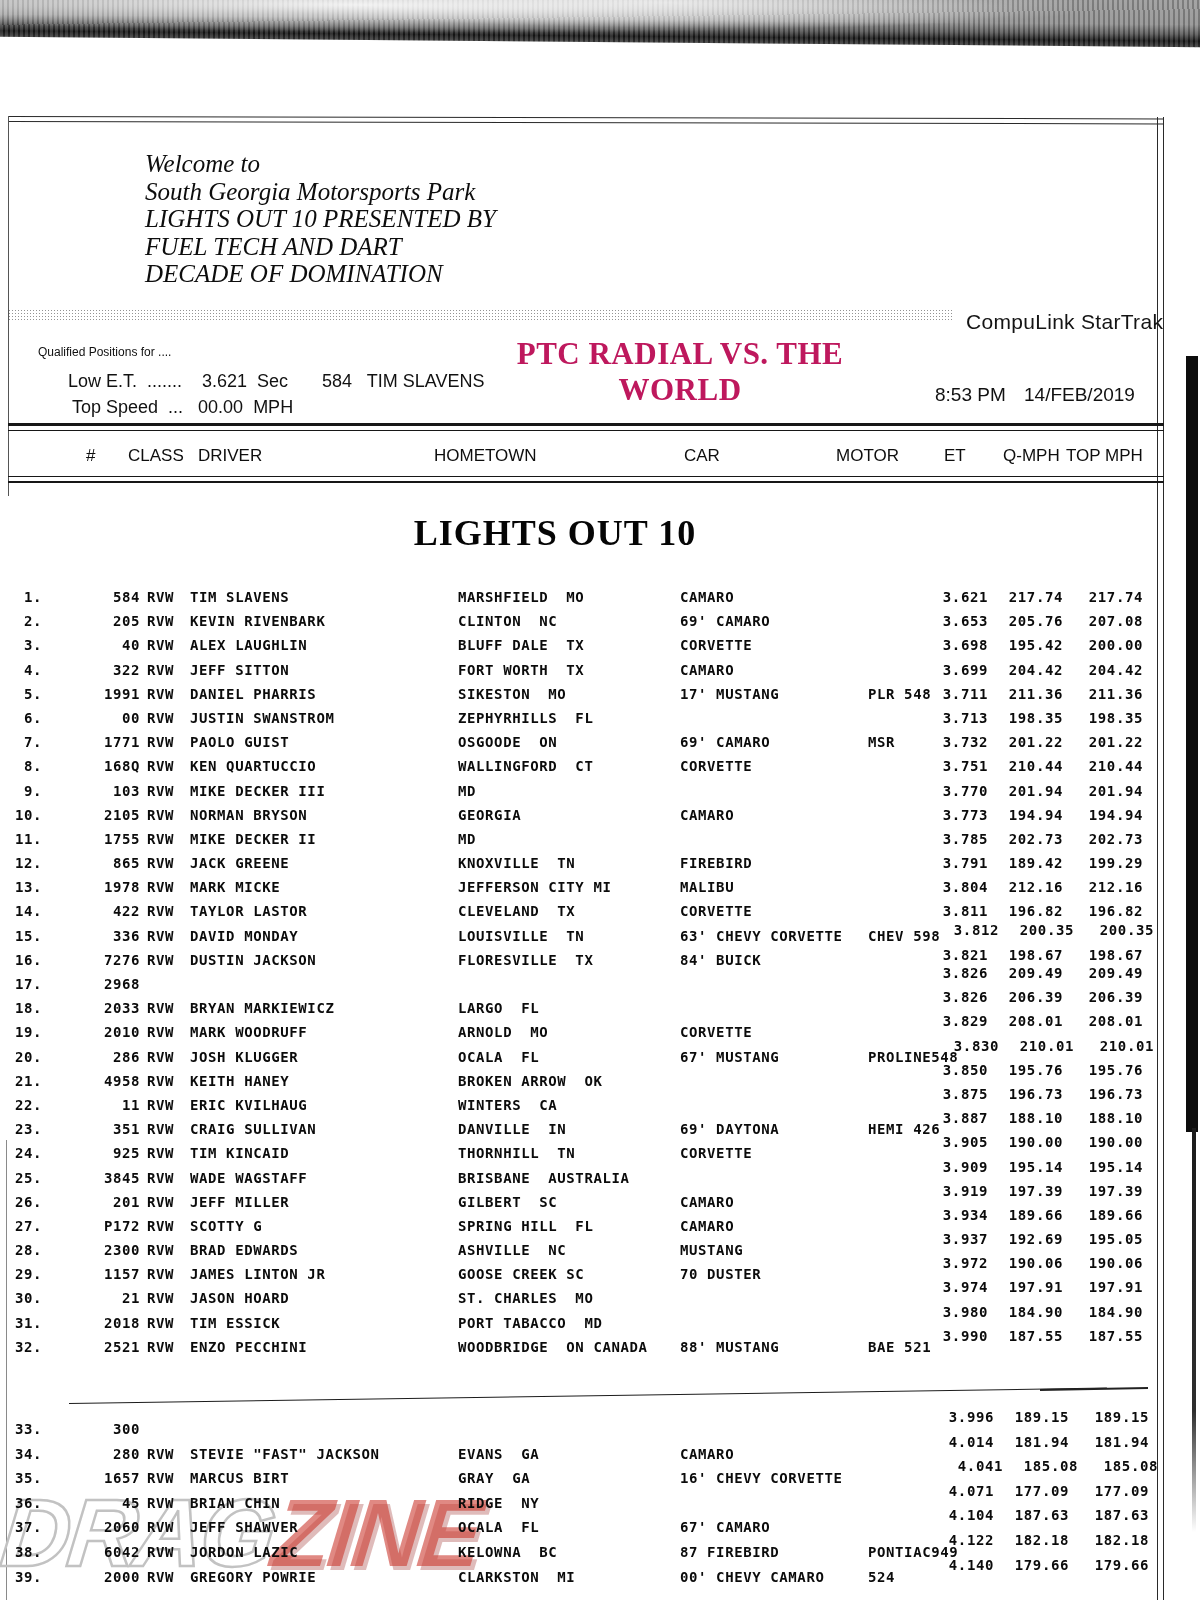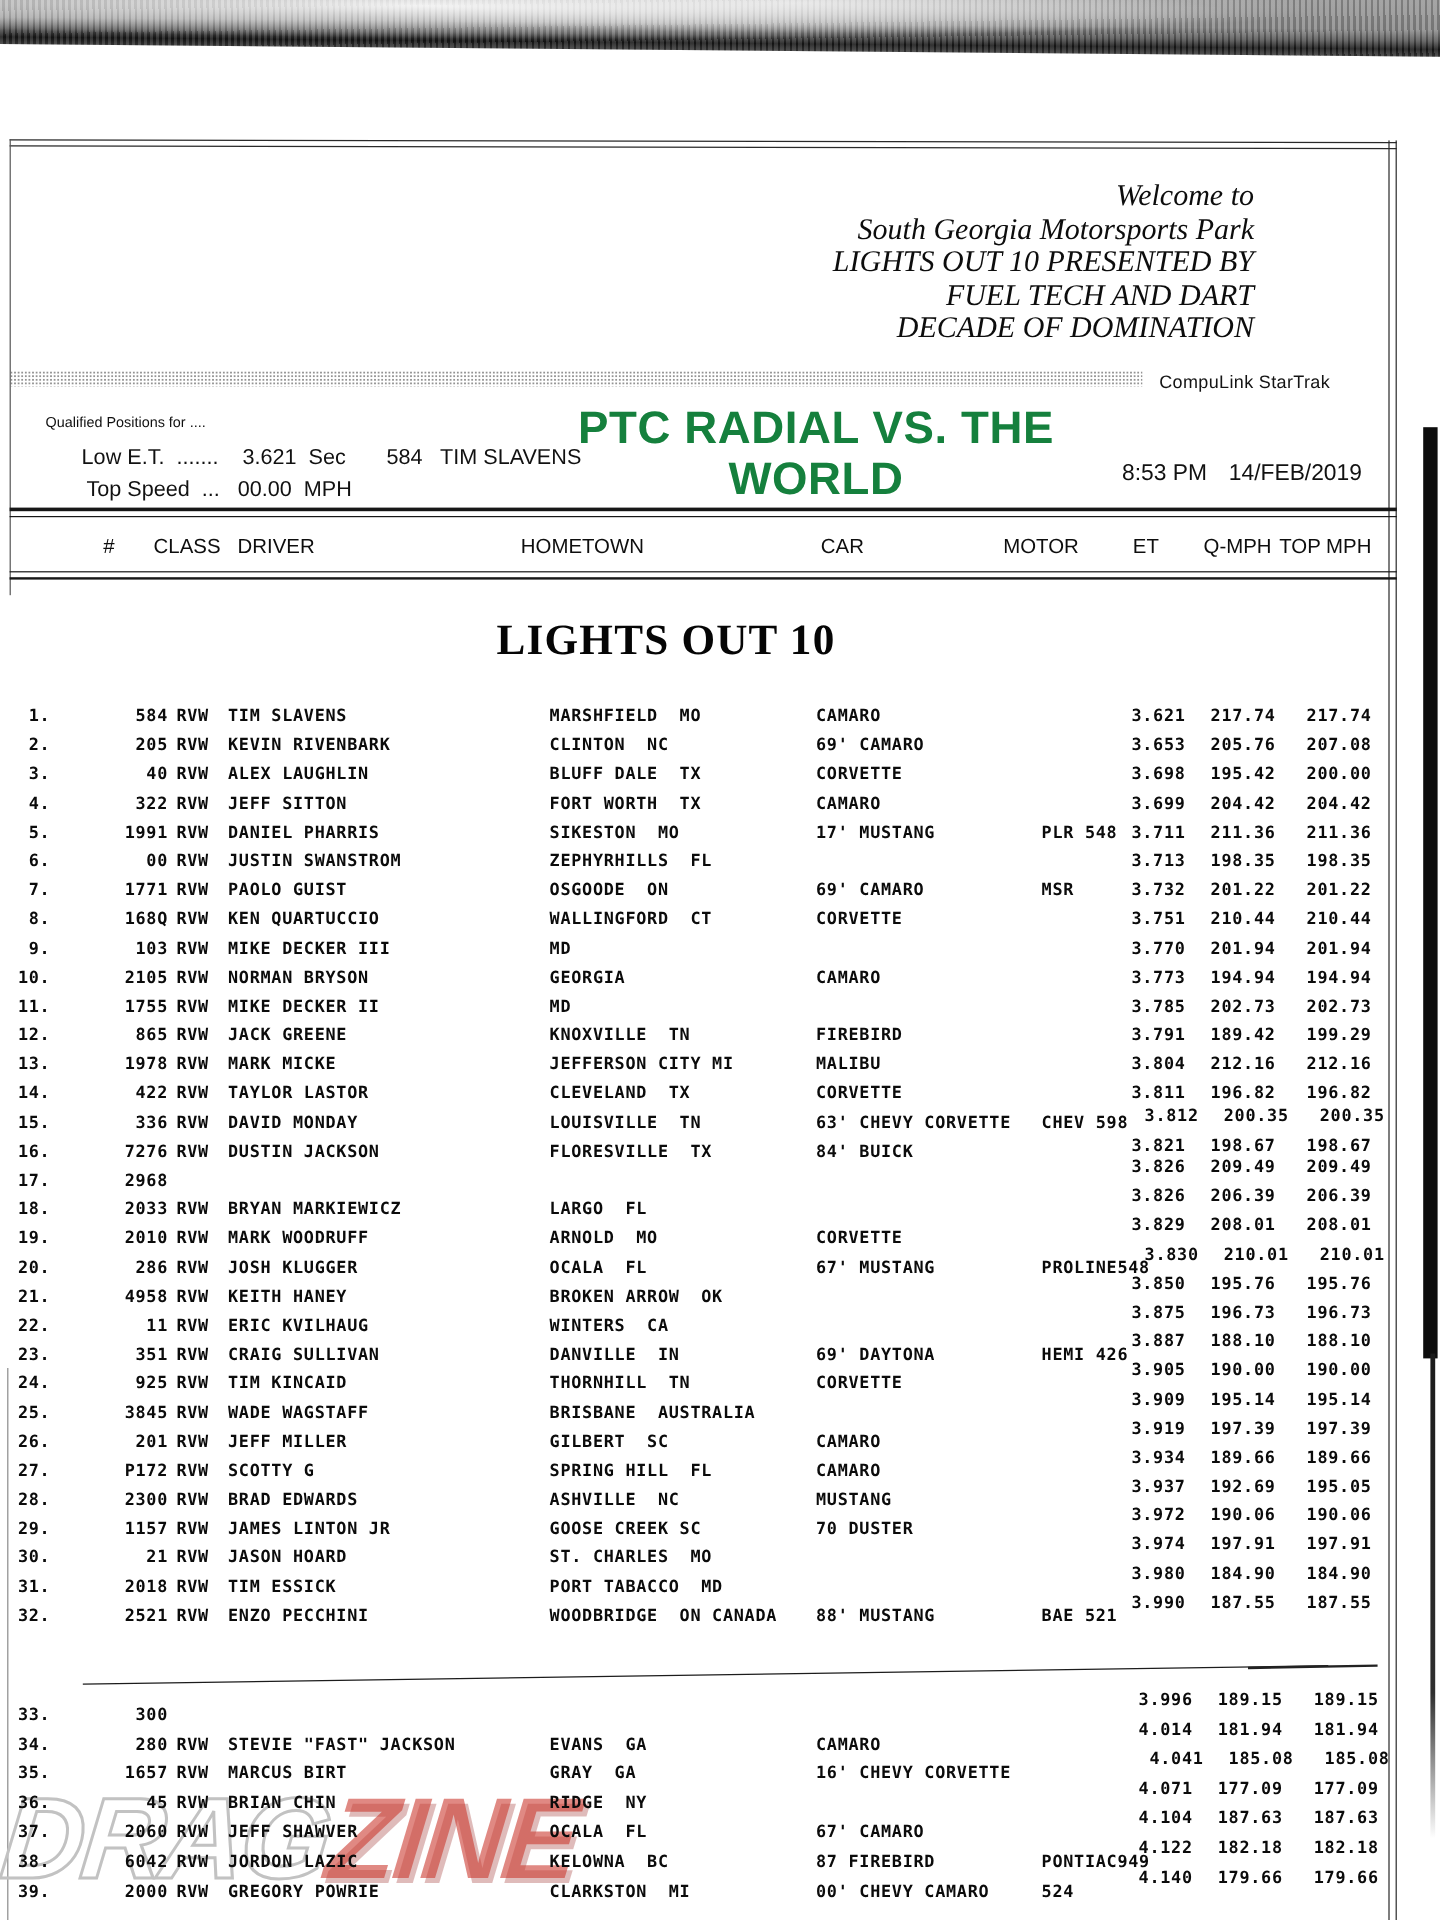--- a/index.html
+++ b/index.html
@@ -21,29 +21,29 @@
   
   .bline{position:absolute;background:#2a2a2a;}
   .b-top1{left:8px;top:116px;width:1156px;height:1px;transform:rotate(0.12deg);transform-origin:left top;}
   .b-top2{left:8px;top:121px;width:1156px;height:1px;transform:rotate(0.12deg);transform-origin:left top;}
   .b-right1{left:1157px;top:117px;width:1px;height:1483px;}
   .b-right2{left:1163px;top:117px;width:1px;height:1483px;}
   .b-left1{left:8px;top:116px;width:1px;height:380px;background:#555;}
   .b-left2{left:6px;top:1140px;width:1px;height:460px;background:#8a8a8a;}
 
   
-  .welcome{position:absolute;left:145px;top:150px;width:900px;text-align:right;
+  .welcome{position:absolute;left:145px;top:150px;width:900px;text-align:left;
     font-family:"Liberation Serif",serif;font-style:italic;font-size:25px;line-height:27.5px;color:#0d0d0d;}
   .dotband{position:absolute;left:8px;top:309px;width:944px;height:13px;
     background-image:radial-gradient(circle,#6f6f6f .8px,rgba(0,0,0,0) 1px);
     background-size:3px 3px;opacity:.75;}
-  .compulink{position:absolute;left:966px;top:310px;font-size:15px;letter-spacing:.3px;color:#141414;}
+  .compulink{position:absolute;left:966px;top:310px;font-size:21px;letter-spacing:.3px;color:#141414;}
   .qualified{position:absolute;left:38px;top:345px;font-size:12px;color:#101010;}
   .event-title{position:absolute;left:455px;top:336px;width:450px;text-align:center;
-    font-family:Liberation Sans, sans-serif;font-weight:700;font-size:38px;letter-spacing:.5px;color:#15803d;}
+    font-family:Liberation Serif, serif;font-weight:700;font-size:31px;letter-spacing:.5px;color:#be185d;}
   .lowet{position:absolute;left:68px;top:371px;font-size:18px;white-space:pre;}
   .lowet-holder{position:absolute;left:322px;top:371px;font-size:18px;white-space:pre;}
   .timebox{position:absolute;left:935px;top:384px;font-size:19px;}
   .datebox{position:absolute;left:1024px;top:384px;font-size:19px;}
   .topspeed{position:absolute;left:72px;top:397px;font-size:18px;white-space:pre;}
 
   .rule{position:absolute;background:#171717;}
   .r1{left:8px;top:423px;width:1156px;height:3px;}
   .r2{left:8px;top:430px;width:1156px;height:1px;}
   .r3{left:8px;top:476px;width:1156px;height:1px;}

